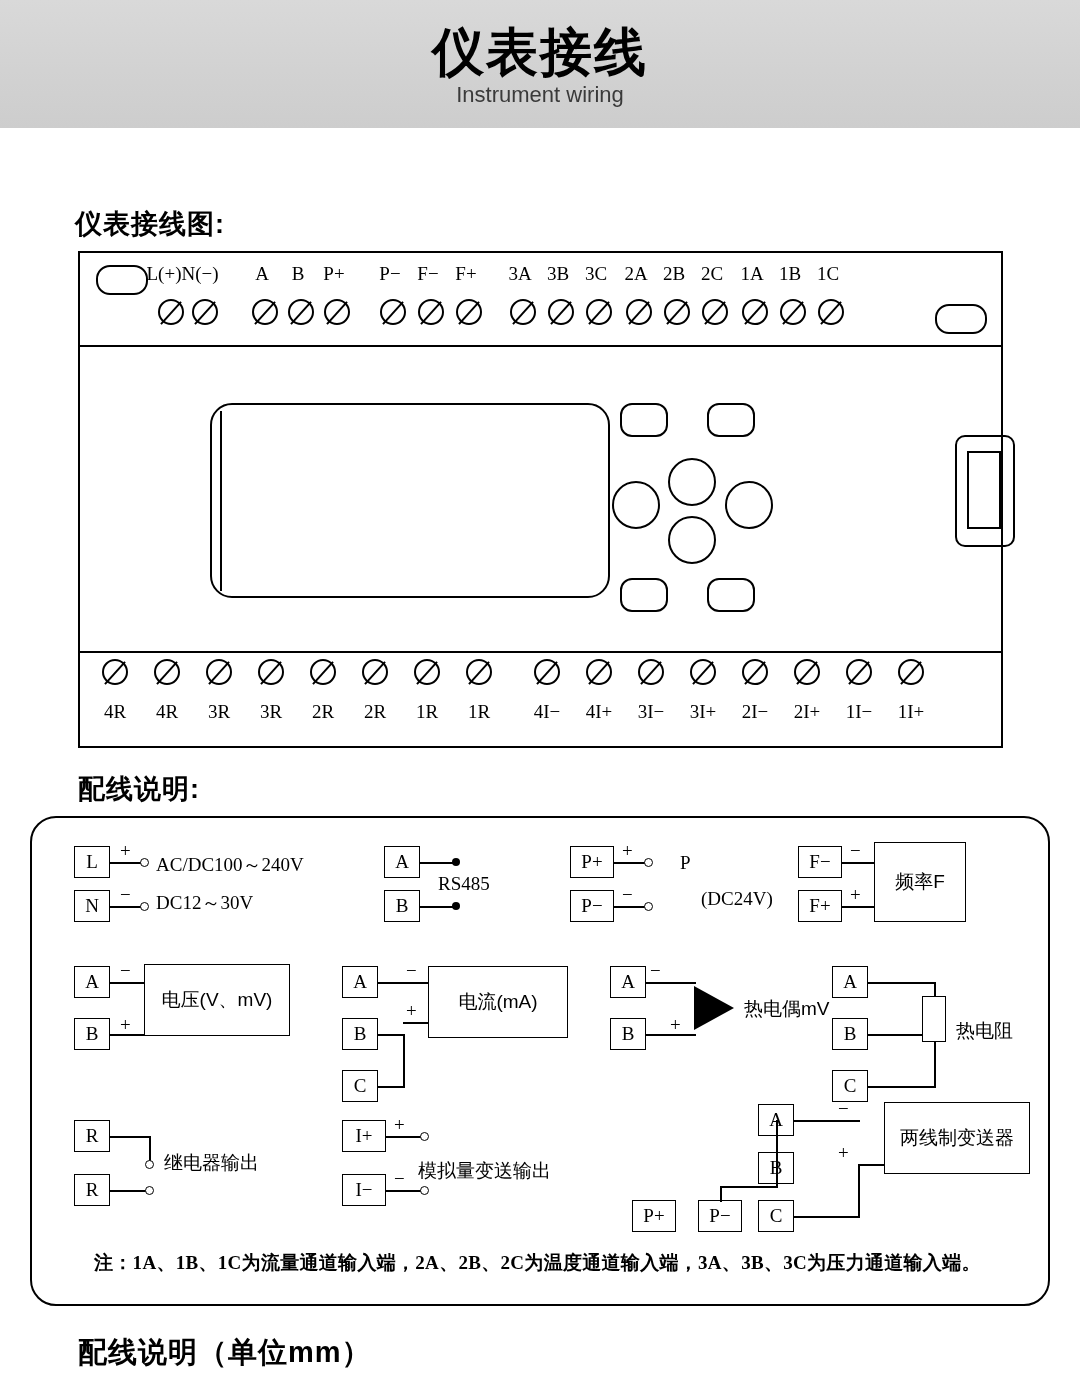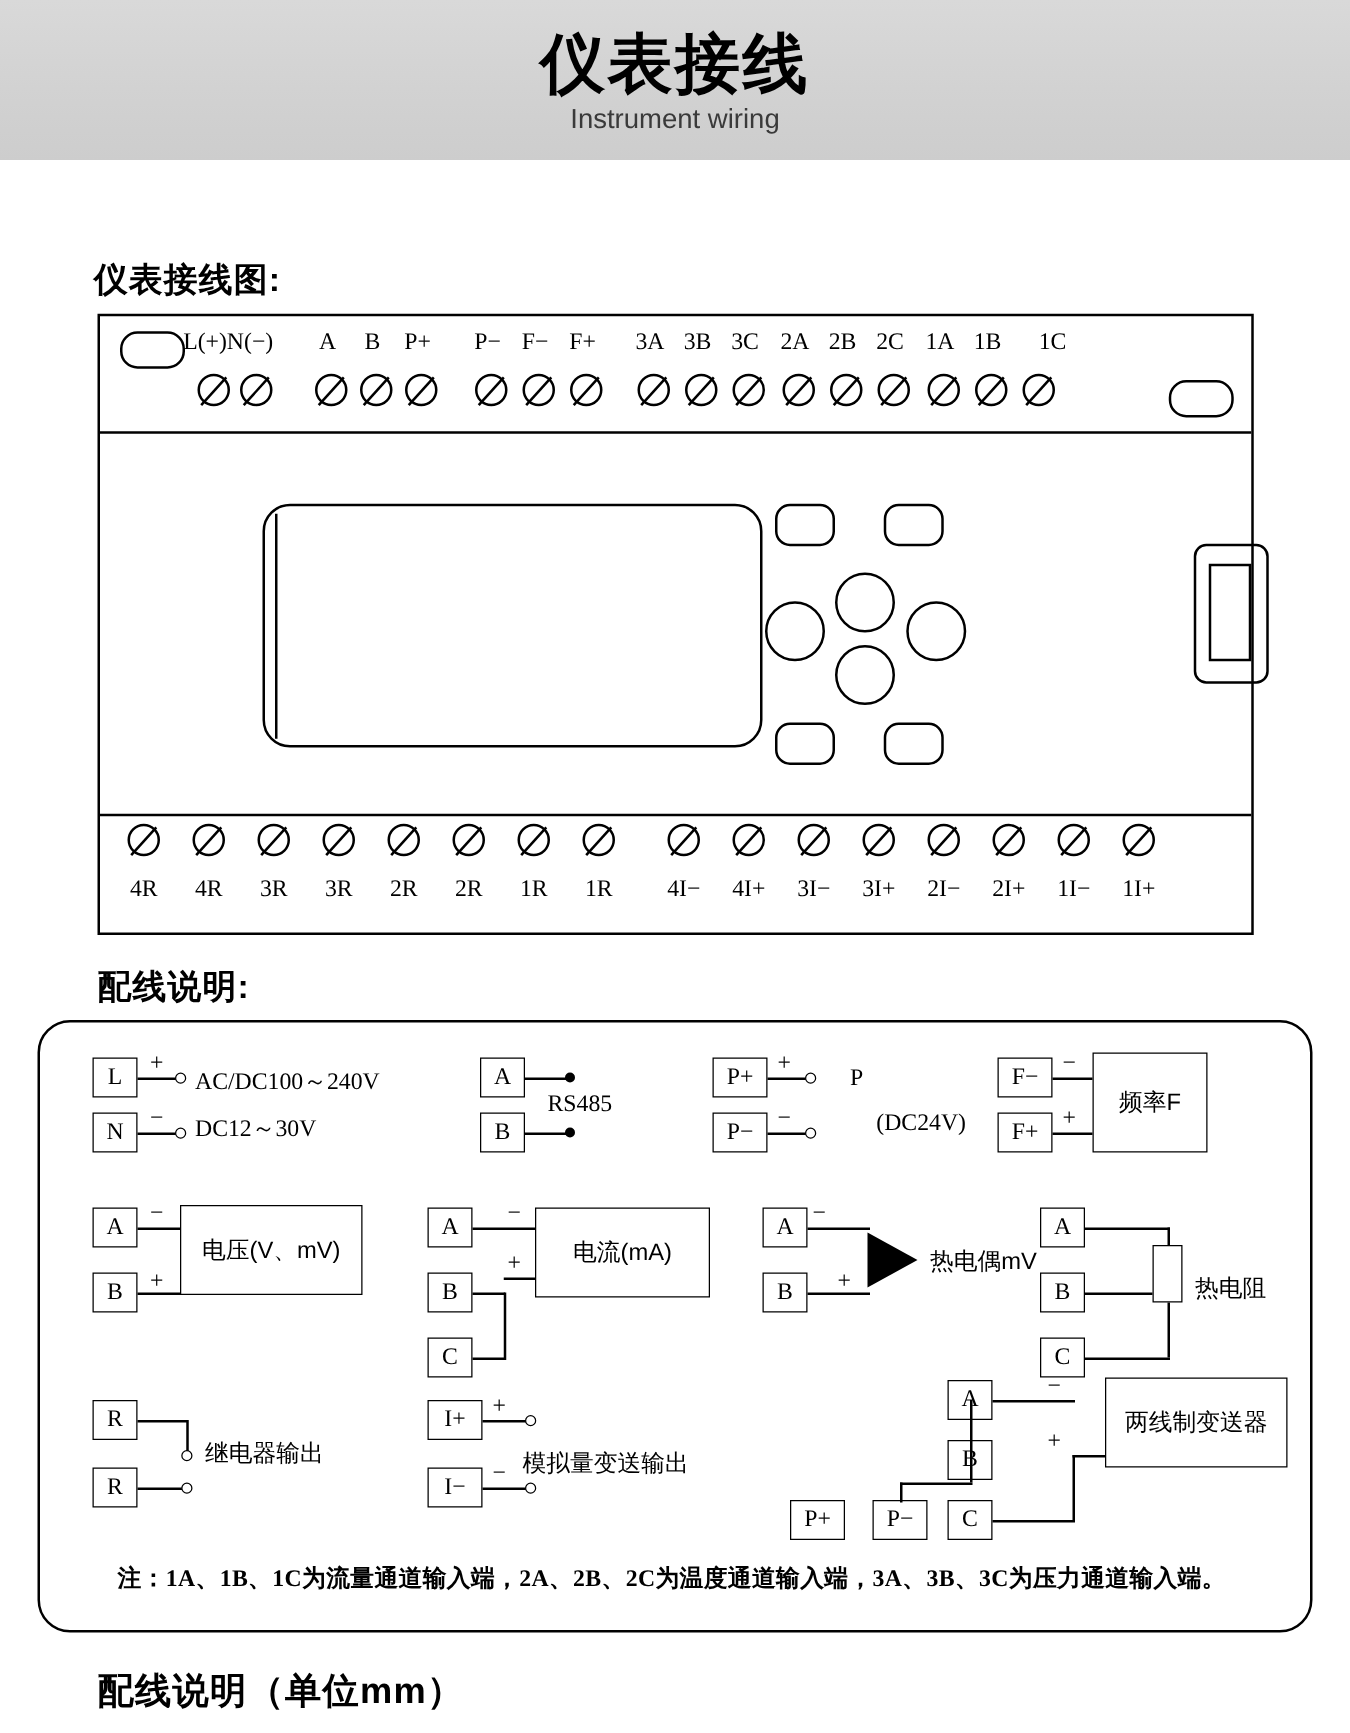--- a/index.html
+++ b/index.html
@@ -131,21 +131,21 @@
       <div class="tlabel" style="left: 528px; top: 10px; width: 56px;">2A</div>
       <div class="screw" style="left: 546px; top: 46px;"></div>
       <div class="tlabel" style="left: 566px; top: 10px; width: 56px;">2B</div>
       <div class="screw" style="left: 584px; top: 46px;"></div>
       <div class="tlabel" style="left: 604px; top: 10px; width: 56px;">2C</div>
       <div class="screw" style="left: 622px; top: 46px;"></div>
       <div class="tlabel" style="left: 644px; top: 10px; width: 56px;">1A</div>
       <div class="screw" style="left: 662px; top: 46px;"></div>
       <div class="tlabel" style="left: 682px; top: 10px; width: 56px;">1B</div>
       <div class="screw" style="left: 700px; top: 46px;"></div>
-      <div class="tlabel" style="left: 720px; top: 10px; width: 56px; margin-left: 14px;">1C</div>
+      <div class="tlabel" style="left: 720px; top: 10px; width: 56px;">1C</div>
       <div class="screw" style="left: 738px; top: 46px;"></div>
     </div>
 
   <div id="bottom-terminals">
       <div class="screw" style="left: 22px; top: 406px;"></div>
       <div class="tlabel" style="left: 8px; top: 448px; width: 54px;">4R</div>
       <div class="screw" style="left: 74px; top: 406px;"></div>
       <div class="tlabel" style="left: 60px; top: 448px; width: 54px;">4R</div>
       <div class="screw" style="left: 126px; top: 406px;"></div>
       <div class="tlabel" style="left: 112px; top: 448px; width: 54px;">3R</div>

